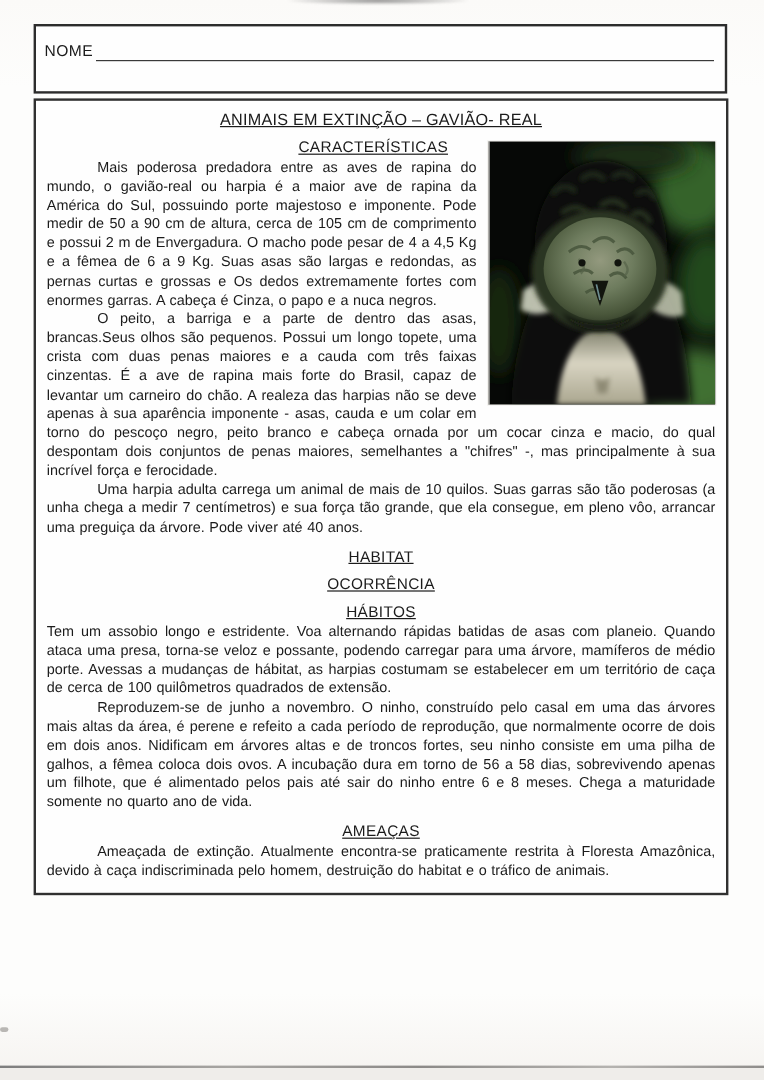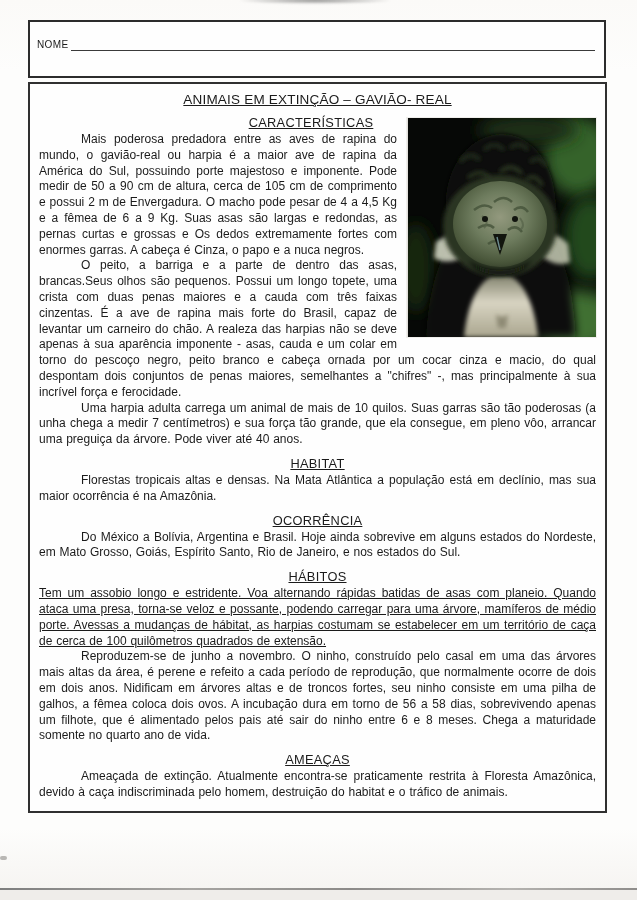--- a/index.html
+++ b/index.html
@@ -18,21 +18,21 @@
   .bottom-paper{position:absolute;left:0;top:890px;width:637px;height:10px;background:#efedea;}
   .mark-left{position:absolute;left:0px;top:856px;width:7px;height:4px;background:#b9b7b4;border-radius:2px;}
   .tick-artifact{position:absolute;left:148px;top:108px;font-size:13px;color:#333;transform:rotate(12deg);}
   .dot-artifact{position:absolute;left:233px;top:70px;width:3px;height:3px;background:#4a4a4a;border-radius:50%;}
 
   
   .header-box{
     position:absolute;left:28px;top:20px;width:578px;height:58px;box-sizing:border-box;
     border:2px solid #2c2c2c;background:#fefefe;padding:7px 9px 5px 7px;
   }
-  .field-row{display:flex;align-items:flex-end;height:22px;font-size:10px;letter-spacing:.4px;}
+  .field-row{display:flex;align-items:flex-end;height:22px;font-size:13px;letter-spacing:.4px;}
   .field-label{white-space:nowrap;padding-bottom:1px;}
   .blank{border-bottom:1.6px solid #3a3a3a;height:15px;margin-left:2px;}
   .blank.grow{flex:1 1 auto;}
   .blank.w1{width:158px;flex:0 0 auto;}
   .blank.w2{width:158px;flex:0 0 auto;}
   .blank.w3{width:112px;flex:0 0 auto;}
 
   
   .main-box{
     position:absolute;left:28px;top:82px;width:579px;box-sizing:border-box;
@@ -44,21 +44,21 @@
   }
   .sec-heading{
     text-align:center;font-size:12.8px;letter-spacing:.3px;
     text-decoration:underline;margin:8px 0 2px 0;
   }
   .sec-heading.shifted{position:relative;left:93px;}
   .main-box p{
     margin:0;text-align:justify;font-size:12px;line-height:15.8px;
     text-indent:42px;word-spacing:.5px;
   }
-  .main-box p.noindent{text-indent:0;text-decoration:underline;}
+  .main-box p.noindent{text-indent:0;}
   .photo-frame{
     float:right;width:188px;height:219px;margin:3px 0 6px 10px;
     border-left:1px solid #e2e0dc;box-shadow:0 0 0 1px #f0efec;
     background:#060806;overflow:hidden;
   }
   .section{overflow:visible;}
   .clearfix::after{content:"";display:block;clear:both;}
 </style>
 </head>
 <body>
@@ -139,26 +139,24 @@
       </svg>
     </div>
     <div class="sec-heading shifted">CARACTERÍSTICAS</div>
     <p>Mais poderosa predadora entre as aves de rapina do mundo, o gavião-real ou harpia é a maior ave de  rapina da   América do Sul, possuindo   porte  majestoso  e   imponente.  Pode  medir de  50  a 90 cm de altura, cerca de 105 cm de comprimento e   possui 2 m  de Envergadura. O macho pode pesar de 4 a 4,5 Kg e a fêmea de 6 a 9 Kg. Suas asas são largas e redondas, as pernas  curtas e  grossas e Os dedos extremamente   fortes  com  enormes garras.  A  cabeça é Cinza, o papo e a nuca negros.</p>
     <p>O peito, a barriga e a parte de dentro das asas, brancas.Seus olhos são pequenos. Possui um longo topete, uma crista com duas penas maiores e a cauda com três faixas cinzentas. É a ave de rapina mais forte do Brasil, capaz de levantar um carneiro do chão. A realeza das harpias não se deve apenas à sua aparência imponente - asas, cauda e um colar em torno do pescoço negro, peito branco e cabeça ornada por um cocar cinza e macio, do qual despontam dois conjuntos de penas maiores, semelhantes a "chifres" -, mas principalmente à sua incrível força e ferocidade.</p>
     <p>Uma harpia adulta carrega um animal de mais de 10 quilos. Suas garras são tão poderosas (a unha chega a medir 7 centímetros) e sua força tão grande, que ela consegue, em pleno vôo, arrancar uma preguiça da árvore. Pode viver até 40 anos.</p>
   </div>
 
   <div class="section">
     <div class="sec-heading">HABITAT</div>
-    <p>Florestas tropicais altas e densas. Na Mata Atlântica a população está em declínio, mas sua maior ocorrência é na Amazônia.</p>
   </div>
 
   <div class="section">
     <div class="sec-heading">OCORRÊNCIA</div>
-    <p>Do México a Bolívia, Argentina e Brasil. Hoje ainda sobrevive em alguns estados do Nordeste, em Mato Grosso, Goiás, Espírito Santo, Rio de Janeiro, e nos estados do Sul.</p>
   </div>
 
   <div class="section">
     <div class="sec-heading">HÁBITOS</div>
     <p class="noindent">Tem um assobio longo e estridente. Voa alternando rápidas batidas de asas com planeio. Quando ataca uma presa, torna-se veloz e possante, podendo carregar para uma árvore, mamíferos de médio porte. Avessas a mudanças de hábitat, as harpias costumam se estabelecer em um território de caça de cerca de 100 quilômetros quadrados de extensão.</p>
   </div>
 
   <div class="section">
   </div>
 

